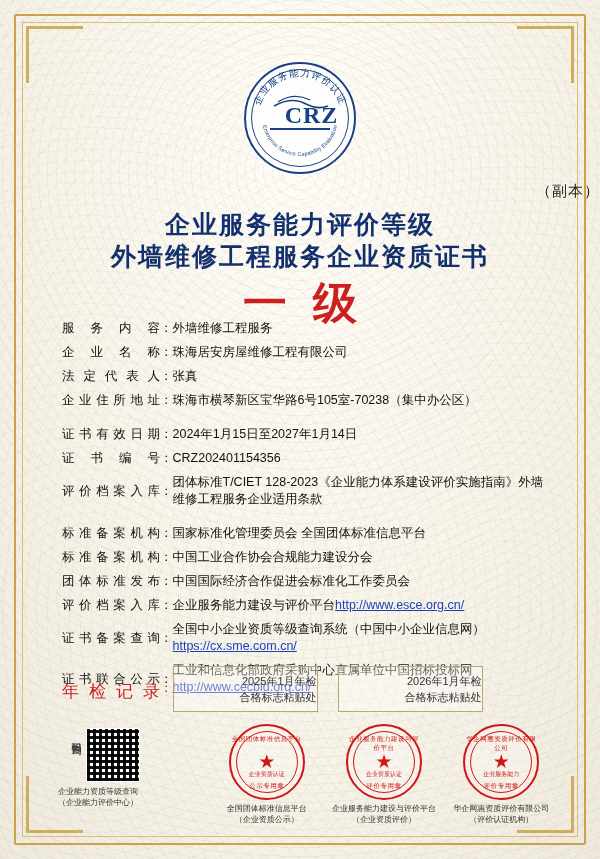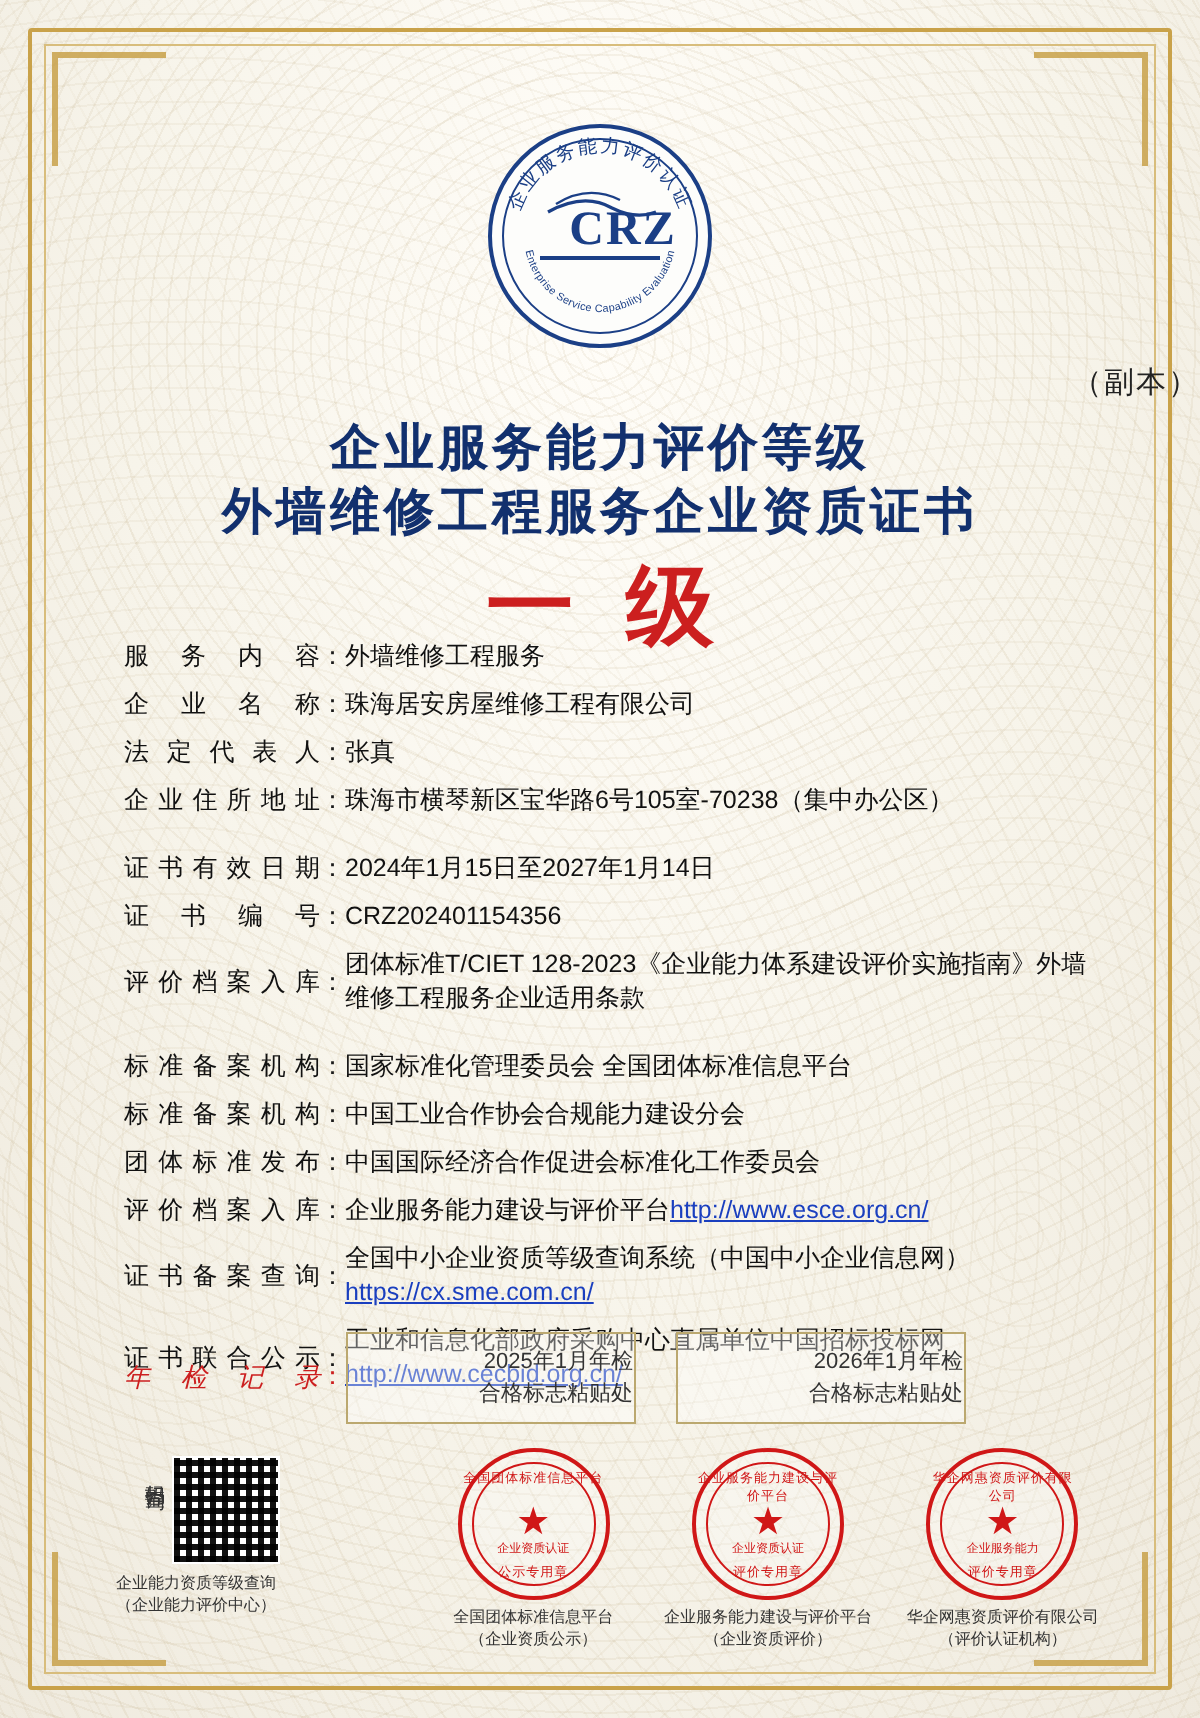--- a/index.html
+++ b/index.html
@@ -98,22 +98,22 @@
   .val{flex:1;color:#111;}
   .val .link{color:#1a3fbf;text-decoration:underline;}
   .group-gap{height:10px;}
 
   
   .annual{
     position:absolute;left:62px;top:666px;right:46px;
     display:flex;align-items:flex-start;
   }
   .annual-lbl{
-    width:98px;flex:0 0 98px;font-size:13px;color:#cc1f1f;
-    text-align:justify;text-align-last:justify;padding-top:14px;font-style:italic;
+    width:98px;flex:0 0 98px;font-size:17px;color:#cc1f1f;
+    text-align:justify;text-align-last:justify;padding-top:14px;
   }
   .annual-colon{flex:0 0 10px;text-align:center;color:#cc1f1f;font-size:12.5px;padding-top:14px;}
   .boxes{display:flex;gap:20px;}
   .box{
     width:143px;height:44px;border:1px solid #bba86f;
     display:flex;flex-direction:column;align-items:flex-end;justify-content:center;
     font-size:11px;color:#333;line-height:16px;background:rgba(255,255,255,.35);
   }
   
   .bottom{

